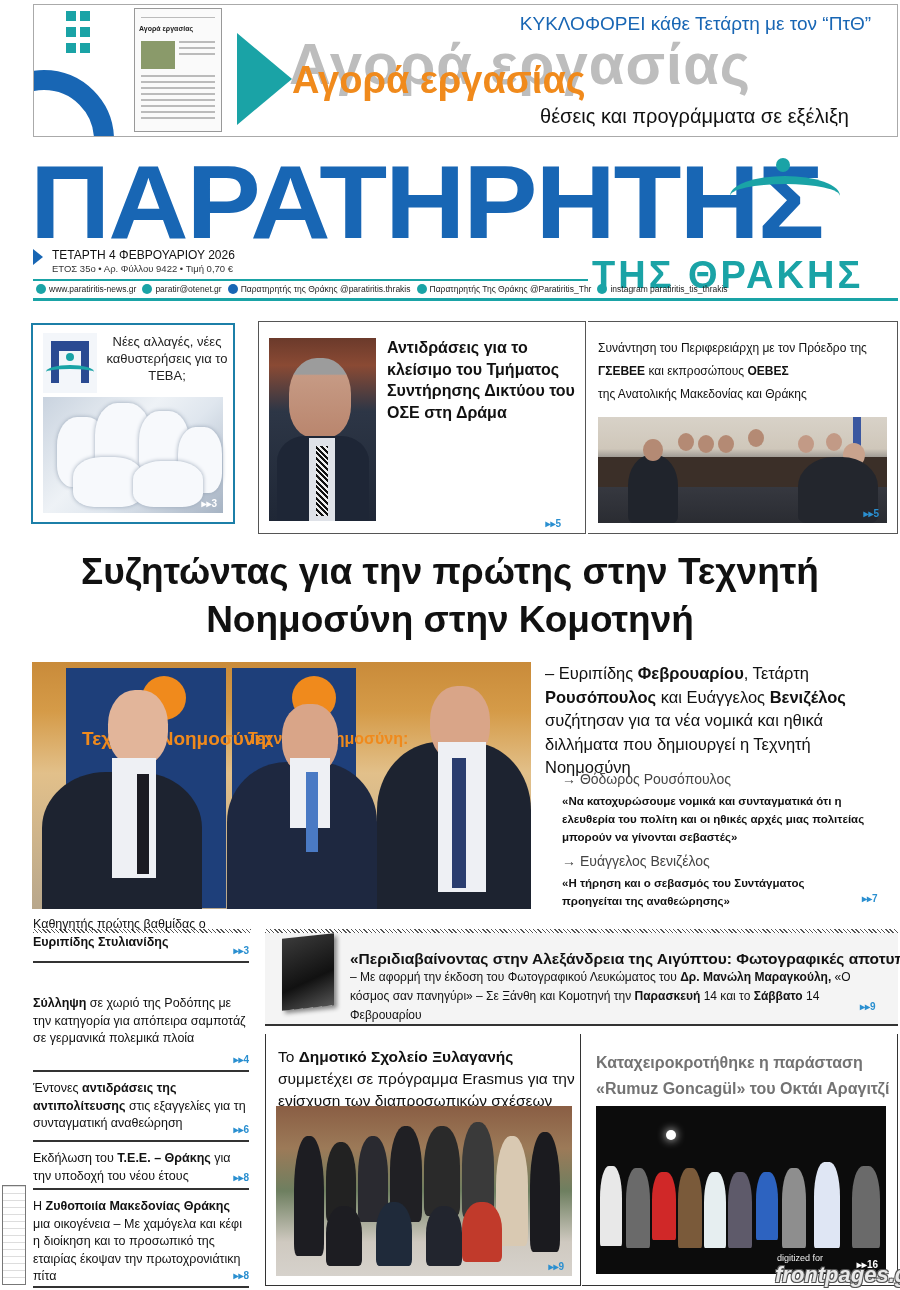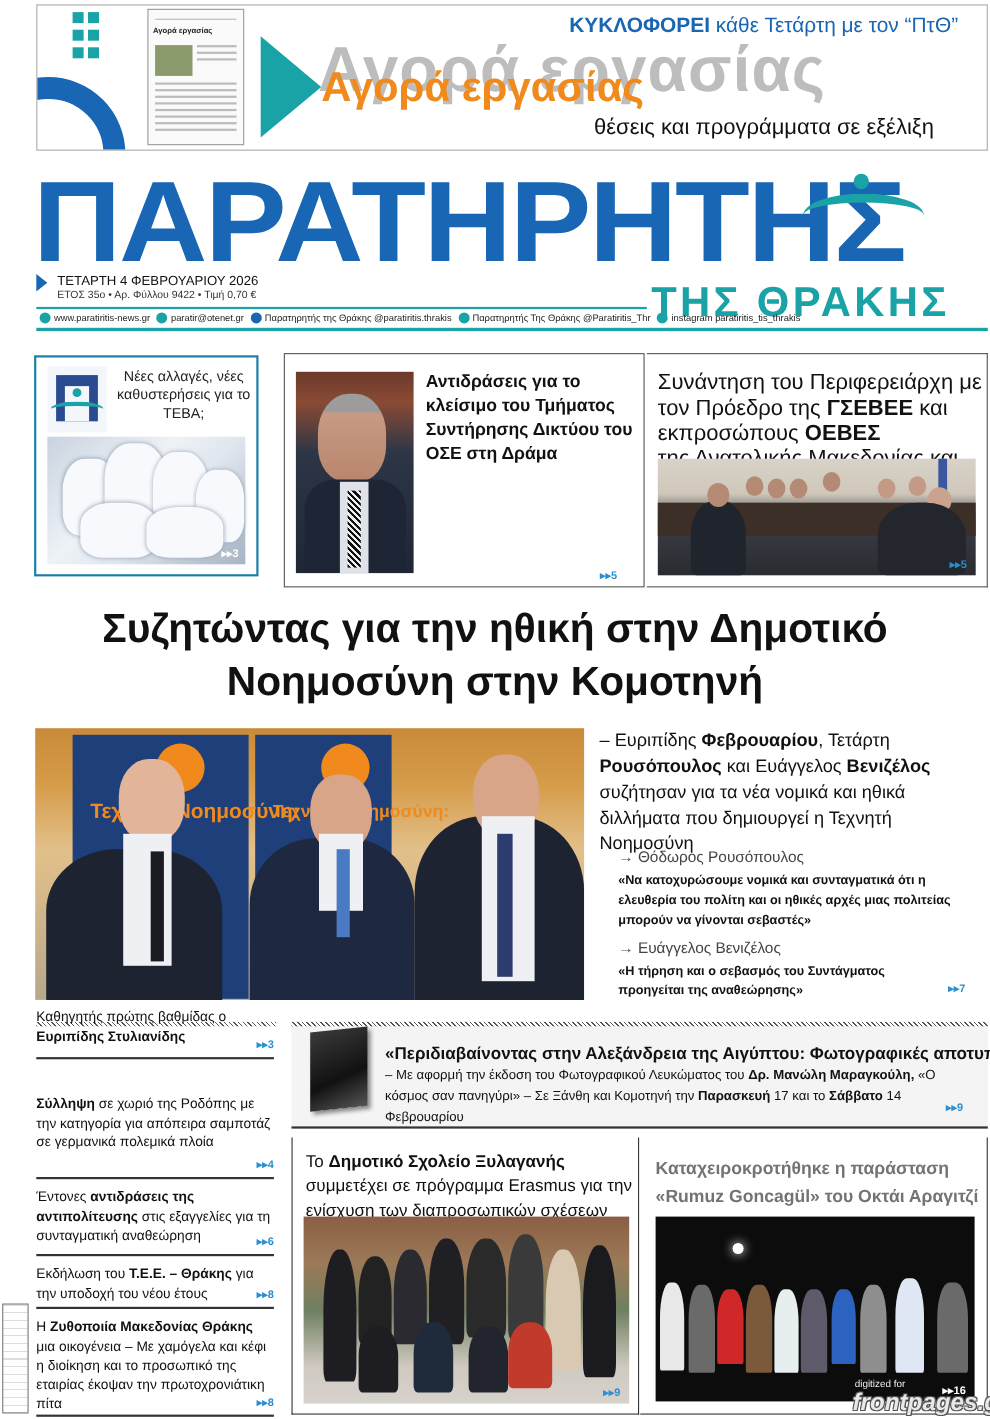--- a/index.html
+++ b/index.html
@@ -8,21 +8,21 @@
 
 #banner{left:33px;top:4px;width:865px;height:133px;border:1px solid #aaa;overflow:hidden;background:#fff}
 .dots span{position:absolute;width:10px;height:10px;background:#1aa3a6}
 .arc{position:absolute;left:-60px;top:65px;width:140px;height:140px;border:20px solid #1866b4;border-radius:50%}
 .mini-paper{position:absolute;left:100px;top:3px;width:88px;height:124px;border:1px solid #999;background:#fafafa}
 .mini-paper .ln{position:absolute;height:2px;background:#bbb}
 .tri{position:absolute;left:203px;top:28px;width:0;height:0;border-top:46px solid transparent;border-bottom:46px solid transparent;border-left:55px solid #1aa3a6}
 #banner-ghost{left:255px;top:25px;font-size:58px;font-weight:bold;color:#bdbdbd;letter-spacing:1px;white-space:nowrap}
 #banner-title{left:258px;top:54px;font-size:38px;font-weight:bold;color:#f08a1c;white-space:nowrap}
 #banner-top{right:26px;top:8px;font-size:19px;color:#1866b4;white-space:nowrap}
-#banner-top b{font-weight:bold}
+#banner-top b{font-weight:normal}
 #banner-sub{right:48px;top:100px;font-size:20px;color:#111;white-space:nowrap}
 
 #mast{left:30px;top:150px;font-size:104px;font-weight:bold;color:#1866b4;letter-spacing:-2px;line-height:1;white-space:nowrap;transform:scaleX(1.07);transform-origin:left top}
 #mast-swoosh{left:730px;top:176px;width:110px;height:40px;border-top:8px solid #1aa3a6;border-radius:50% 50% 0 0}
 #mast-dot{left:776px;top:158px;width:14px;height:14px;background:#1aa3a6;border-radius:50%}
 #sub-mast{left:592px;top:254px;font-size:38px;font-weight:bold;color:#1aa3a6;letter-spacing:3px;white-space:nowrap}
 #date-tri{left:33px;top:249px;width:0;height:0;border-top:8px solid transparent;border-bottom:8px solid transparent;border-left:10px solid #1866b4}
 #date{left:52px;top:248px;font-size:12px;color:#111}
 #issue{left:52px;top:263px;font-size:9.5px;color:#333}
 #rule1{left:33px;top:279px;width:555px;height:2px;background:#1aa3a6}
@@ -39,21 +39,21 @@
 #teba-text{left:72px;top:8px;width:124px;text-align:center;font-size:13px;line-height:17px;color:#222}
 #teba-img{left:10px;top:72px;width:180px;height:116px;background:linear-gradient(135deg,#c9d3df 0%,#eef2f6 40%,#dfe6ee 60%,#a6b3c3 100%)}
 .bag{position:absolute;background:#f7f9fc;border-radius:40% 40% 30% 30%;box-shadow:0 0 4px #9aa7b8}
 .pref{position:absolute;font-size:10px;color:#2a8fd0;font-weight:bold}
 #box-ose{left:258px;top:321px;width:328px;height:213px;border:1px solid #555}
 #ose-img{left:10px;top:16px;width:107px;height:183px;background:linear-gradient(180deg,#6b3a2b 0%,#8a4a34 15%,#2d3646 40%,#1f2736 100%)}
 #ose-face{left:30px;top:30px;width:62px;height:80px;border-radius:45% 45% 40% 40%;background:linear-gradient(180deg,#9c9c9c 0%,#9c9c9c 20%,#c69a84 22%,#b9856d 100%)}
 #ose-title{left:128px;top:15px;width:196px;font-size:16px;font-weight:bold;line-height:21.5px;color:#111}
 #ose-body{left:128px;top:82px;width:196px;font-size:12.5px;line-height:17px;color:#111}
 #box-gsevee{left:588px;top:321px;width:310px;height:213px;border:1px solid #555;border-left:none}
-#gs-title{left:10px;top:15px;width:300px;font-size:20px;line-height:23px;color:#111}
+#gs-title{left:10px;top:15px;width:300px;font-size:12px;line-height:23px;color:#111}
 #gs-img{left:10px;top:95px;width:289px;height:106px;background:linear-gradient(180deg,#d8d2c8 0%,#cfc7ba 30%,#3a3c44 55%,#2a2c32 100%)}
 .person{position:absolute;border-radius:45% 45% 10% 10%}
 
 #headline{left:0;top:548px;width:900px;text-align:center;font-size:37px;font-weight:bold;line-height:48px;color:#111}
 #main-img{left:32px;top:662px;width:499px;height:247px;background:linear-gradient(180deg,#c98b3a 0%,#d59b48 20%,#e2c08a 45%,#b8a78c 100%);overflow:hidden}
 .banner-stand{position:absolute;background:#1e3f7a}
 .orange-circ{position:absolute;width:44px;height:44px;border-radius:50%;background:#f08a1c}
 .banner-txt{position:absolute;color:#f08a1c;font-size:19px;font-weight:bold;line-height:22px}
 .suit{position:absolute;background:#1d2330;border-radius:40% 40% 0 0}
 .head{position:absolute;border-radius:45%;background:#d9a588}
@@ -191,21 +191,21 @@
     <div class="person" style="left:150px;top:12px;width:16px;height:18px;background:#b48a74;border-radius:50%"></div>
     <div class="person" style="left:200px;top:18px;width:16px;height:18px;background:#c29a86;border-radius:50%"></div>
     <div class="person" style="left:228px;top:16px;width:16px;height:18px;background:#c29a86;border-radius:50%"></div>
     <div class="person" style="left:245px;top:26px;width:22px;height:24px;background:#c9a38d;border-radius:50%"></div>
     <div class="person" style="left:200px;top:40px;width:80px;height:66px;background:#23262d"></div>
     <div class="pref" style="right:8px;bottom:4px"><span>▸▸</span><span>5</span></div>
   </div>
 </div>
 
 <div id="headline" class="abs">
-  <div>Συζητώντας για την ηθική στην Δημοτικό</div>
+  <div>Συζητώντας για την πρώτης στην Τεχνητή</div>
   <div>Νοημοσύνη στην Κομοτηνή</div>
 </div>
 <div id="main-img" class="abs">
   <div class="banner-stand" style="left:34px;top:6px;width:160px;height:240px"></div>
   <div class="banner-stand" style="left:200px;top:6px;width:124px;height:160px"></div>
   <div class="orange-circ" style="left:110px;top:14px"></div>
   <div class="orange-circ" style="left:260px;top:14px"></div>
   <div class="banner-txt" style="left:50px;top:66px">Τεχνητή Νοημοσύνη:</div>
   <div class="banner-txt" style="left:216px;top:66px;font-size:16px">Τεχνητή Νοημοσύνη:</div>
   <div class="suit" style="left:10px;top:110px;width:160px;height:140px"></div>
@@ -251,21 +251,21 @@
   <span>Η </span><b>Ζυθοποιία Μακεδονίας Θράκης</b><span> μια οικογένεια – Με χαμόγελα και κέφι η διοίκηση και το προσωπικό της εταιρίας έκοψαν την πρωτοχρονιάτικη πίτα</span>
   <span class="pg"><span>▸▸</span><span>8</span></span>
 </div>
 <div id="stamp" class="abs"></div>
 
 <div id="book-box" class="abs"></div>
 <div id="book-hatch" class="abs"></div>
 <div id="book-img" class="abs"></div>
 <div id="book-title" class="abs">«Περιδιαβαίνοντας στην Αλεξάνδρεια της Αιγύπτου: Φωτογραφικές αποτυπώσεις»</div>
 <div id="book-body" class="abs">
-  <span>– Με αφορμή την έκδοση του Φωτογραφικού Λευκώματος του </span><b>Δρ. Μανώλη Μαραγκούλη,</b><span> «Ο κόσμος σαν πανηγύρι» – Σε Ξάνθη και Κομοτηνή την </span><b>Παρασκευή</b><span> 17 και το </span><b>Σάββατο</b><span> 14 Φεβρουαρίου</span>
+  <span>– Με αφορμή την έκδοση του Φωτογραφικού Λευκώματος του </span><b>Δρ. Μανώλη Μαραγκούλη,</b><span> «Ο κόσμος σαν πανηγύρι» – Σε Ξάνθη και Κομοτηνή την </span><b>Παρασκευή</b><span> 14 και το </span><b>Σάββατο</b><span> 14 Φεβρουαρίου</span>
 </div>
 <div id="book-page" class="abs pagemark"><span>▸▸</span><span>9</span></div>
 
 <div id="box-school" class="abs">
   <div id="school-title" class="abs"><span>Το </span><b>Δημοτικό Σχολείο Ξυλαγανής</b><span> συμμετέχει σε πρόγραμμα Erasmus για την ενίσχυση των διαπροσωπικών σχέσεων των μαθητών</span></div>
   <div id="school-img" class="abs">
     <div class="person" style="left:18px;top:30px;width:30px;height:120px;background:#1d1d22"></div>
     <div class="person" style="left:50px;top:36px;width:30px;height:80px;background:#222"></div>
     <div class="person" style="left:82px;top:30px;width:30px;height:86px;background:#2a2a30"></div>
     <div class="person" style="left:114px;top:20px;width:32px;height:96px;background:#202024"></div>

